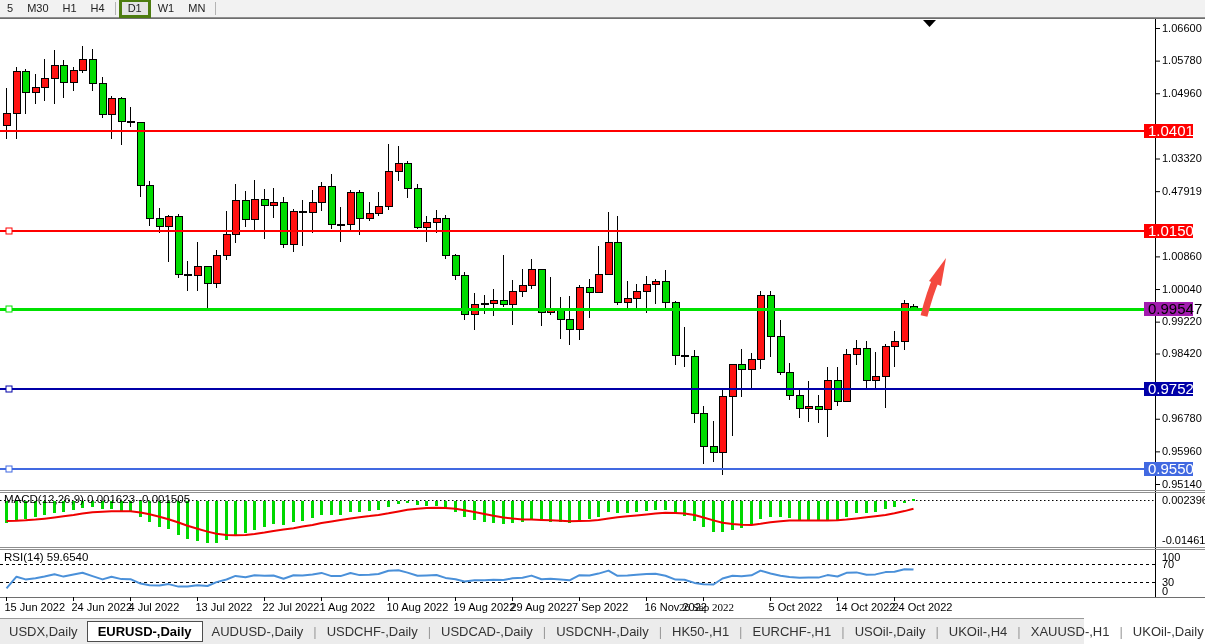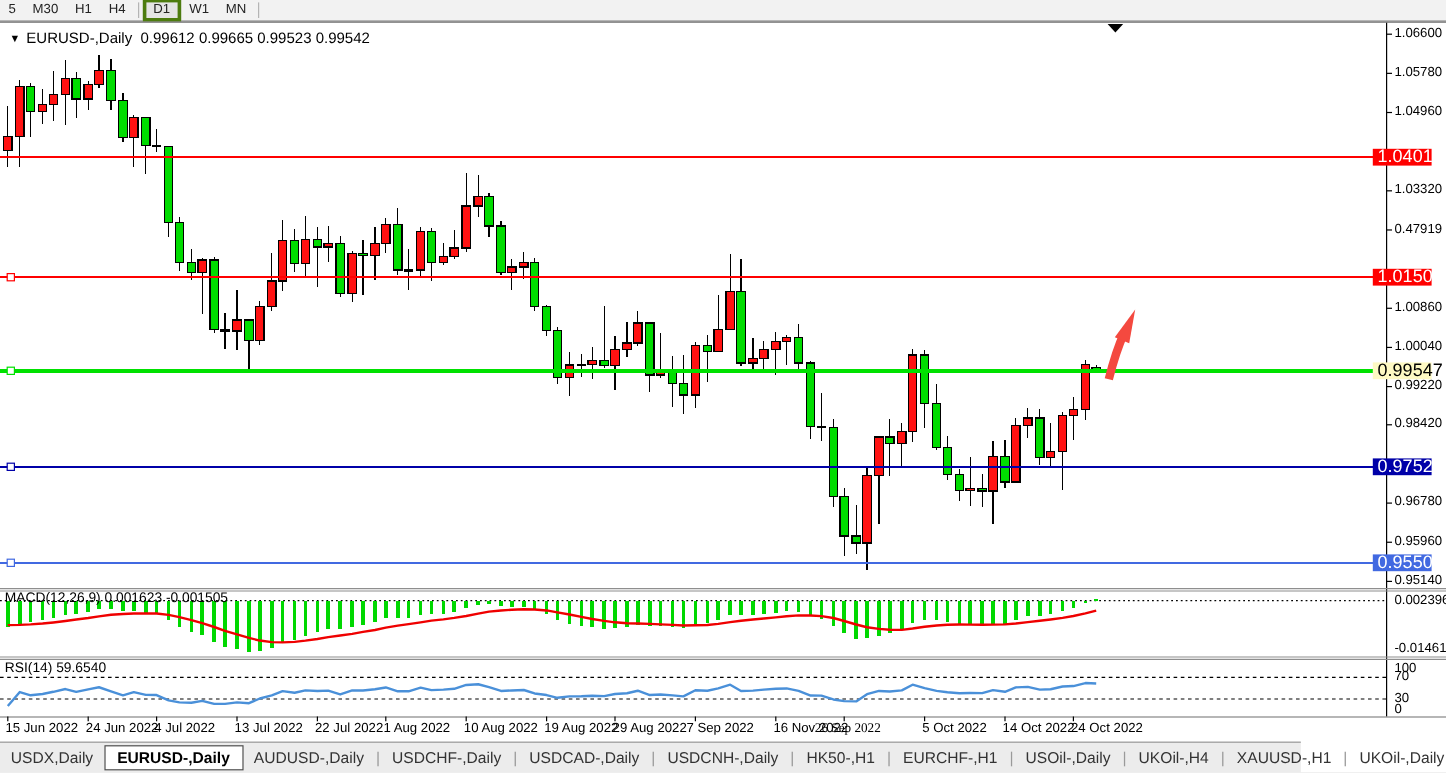--- a/index.html
+++ b/index.html
@@ -39,23 +39,20 @@
       <span class="tf-btn">M30</span>
       <span class="tf-btn">H1</span>
       <span class="tf-btn">H4</span>
       <span class="tf-sep"></span>
       <span class="tf-btn active">D1</span>
       <span class="tf-btn">W1</span>
       <span class="tf-btn">MN</span>
       <span class="tf-sep"></span>
     </div>
 
-  <div id="chart-title">
-    <span class="tri">▼</span><span>EURUSD-,Daily</span>&nbsp;&nbsp;<span>0.99612 0.99665 0.99523 0.99542</span>
-  </div>
 
   <div class="ind-label" style="left:4px;top:493px;">MACD(12,26,9) 0.001623 -0.001505</div>
   <div class="ind-label" style="left:4px;top:551px;">RSI(14) 59.6540</div>
 
   <div class="ax-label" style="top:494px;">0.002396</div>
   <div class="ax-label" style="top:534px;">-0.014618</div>
 
   <svg id="gfx" width="1205" height="644">
       <line x1="0" y1="18.5" x2="1205" y2="18.5" stroke="#6e6e6e"></line>
       <line x1="1155.5" y1="19" x2="1155.5" y2="597" stroke="#000"></line>
@@ -433,21 +430,21 @@
     <div class="ax-label" style="top: 184.641px;">0.47919</div>
     <div class="ax-label" style="top: 249.898px;">1.00860</div>
     <div class="ax-label" style="top: 282.526px;">1.00040</div>
     <div class="ax-label" style="top: 315.154px;">0.99220</div>
     <div class="ax-label" style="top: 346.987px;">0.98420</div>
     <div class="ax-label" style="top: 412.243px;">0.96780</div>
     <div class="ax-label" style="top: 444.872px;">0.95960</div>
     <div class="ax-label" style="top: 477.5px;">0.95140</div>
     <div class="price-badge" style="top: 124px; background: rgb(255, 0, 0); color: rgb(255, 255, 255);">1.04015</div>
     <div class="price-badge" style="top: 224px; background: rgb(255, 0, 0); color: rgb(255, 255, 255);">1.01502</div>
-    <div class="price-badge" style="top: 302px; background: #fef9c3; color: rgb(0, 0, 0);">0.99547</div>
+    <div class="price-badge" style="top: 302px; background: #a21caf; color: rgb(0, 0, 0);">0.99547</div>
     <div class="price-badge" style="top: 382px; background: rgb(0, 0, 168); color: rgb(255, 255, 255); text-align: center;">0.97526</div>
     <div class="price-badge" style="top: 462px; background: rgb(65, 105, 225); color: rgb(255, 255, 255);">0.95507</div>
     <div class="ax-label" style="top: 551px;">100</div>
     <div class="ax-label" style="top: 557.8px;">70</div>
     <div class="ax-label" style="top: 576.2px;">30</div>
     <div class="ax-label" style="top: 585px;">0</div>
     <div class="date-label" style="left: 4.5px;">15 Jun 2022</div>
     <div class="date-label" style="left: 71.5px;">24 Jun 2022</div>
     <div class="date-label" style="left: 128.5px;">4 Jul 2022</div>
     <div class="date-label" style="left: 195.5px;">13 Jul 2022</div>

